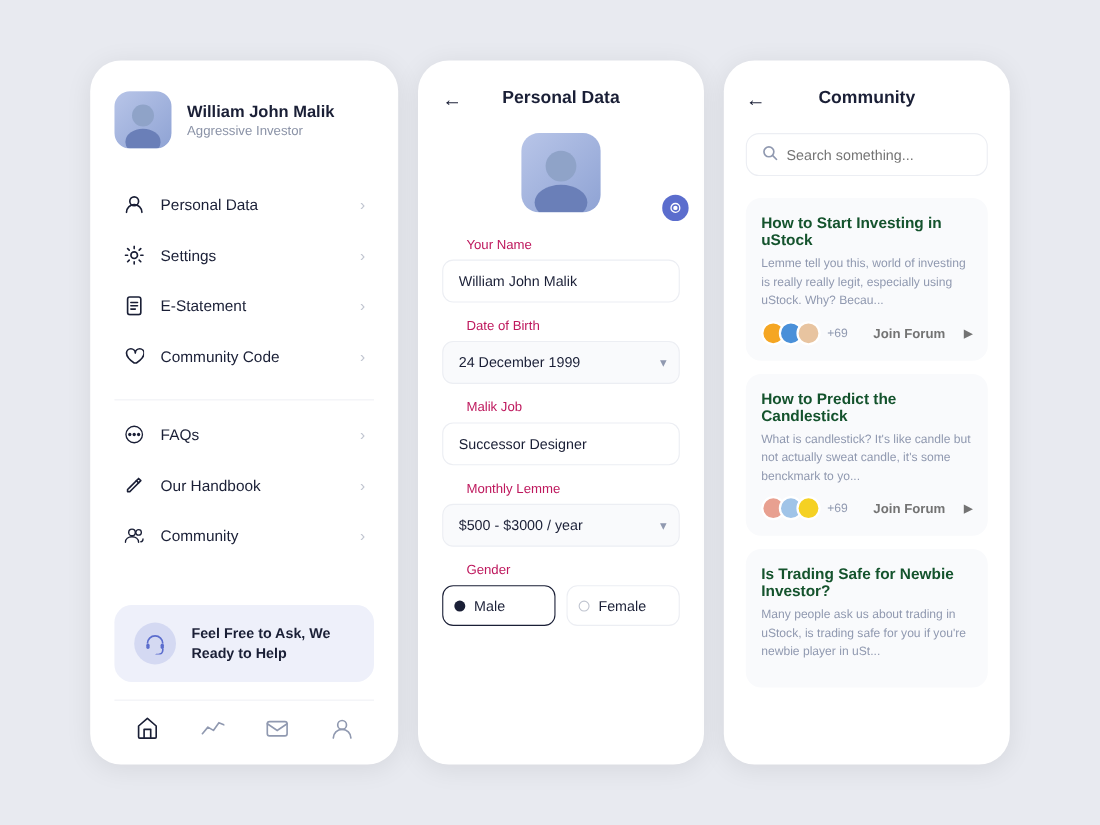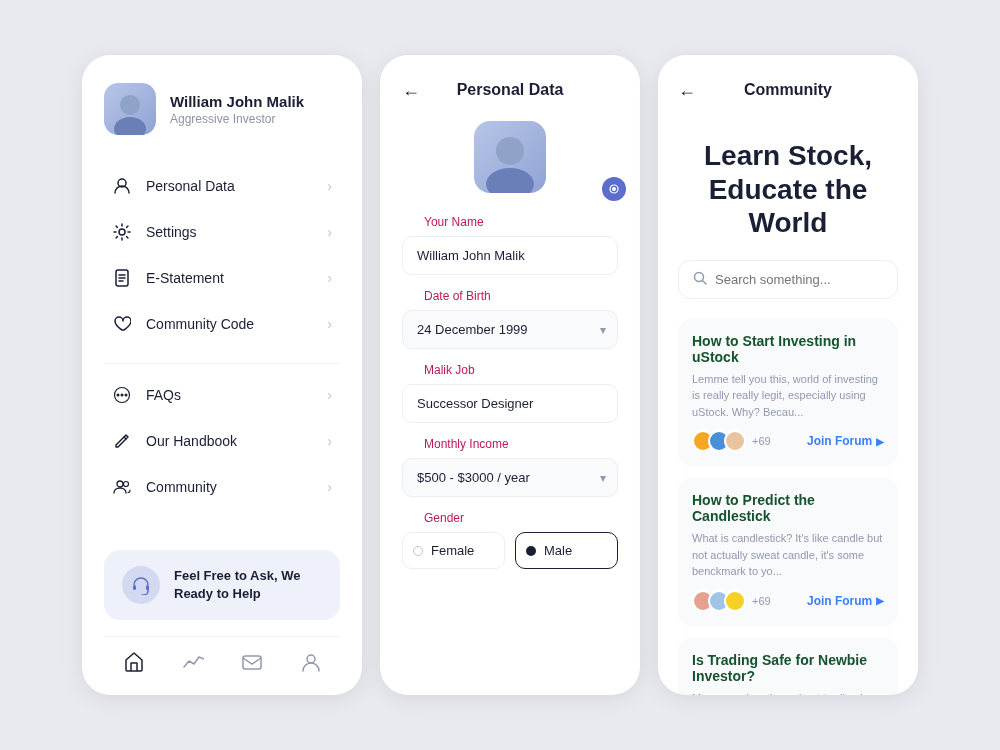--- a/index.html
+++ b/index.html
@@ -368,24 +368,24 @@
     }
     .avatar-small:first-child { margin-left: 0; }
     .avatar-count {
       font-size: 11px;
       color: #9099b0;
       margin-left: 6px;
     }
     .join-btn {
       display: flex;
       align-items: center;
-      gap: 4px;
+      gap: 17px;
       font-size: 12px;
       font-weight: 600;
-      color: #3b82f6;
+      color: #737373;
       cursor: pointer;
       justify-content: center;
     }
     .join-arrow { font-size: 10px; }
 
     
     .av1 { background: #f5a623; }
     .av2 { background: #4a90d9; }
     .av3 { background: #e8c4a0; }
     .av4 { background: #e8a090; }
@@ -570,51 +570,50 @@
         <span class="select-chevron">▾</span>
       </div>
     </div>
 
     <div class="form-group">
       <label class="form-label">Malik Job</label>
       <input class="form-input" type="text" readonly="" value="Successor Designer" style="">
     </div>
 
     <div class="form-group">
-      <label class="form-label">Monthly Income</label>
+      <label class="form-label">Monthly Lemme</label>
       <div class="form-select-wrap">
         <select class="form-select">
           <option>$500 - $3000 / year</option>
         </select>
         <span class="select-chevron">▾</span>
       </div>
     </div>
 
     <div class="form-group">
       <label class="form-label">Gender</label>
       <div class="gender-options">
+        <div class="gender-btn selected">
+          <span class="radio-dot"></span>
+          <span>Male</span>
+        </div>
         <div class="gender-btn">
           <span class="radio-dot-empty"></span>
           <span>Female</span>
-        </div>
-        <div class="gender-btn selected">
-          <span class="radio-dot"></span>
-          <span>Male</span>
         </div>
       </div>
     </div>
   </div>
 
   <div class="screen screen-3">
     <div class="screen-header">
       <span class="back-btn">←</span>
       <span class="screen-title">Community</span>
     </div>
 
-    <div class="community-headline">Learn Stock, Educate the World</div>
 
     <div class="search-bar">
       <span class="search-icon">
         <svg width="14" height="14" viewBox="0 0 14 14" fill="none">
           <circle cx="6" cy="6" r="4.5" stroke="#9099b0" stroke-width="1.5"></circle>
           <line x1="9.5" y1="9.5" x2="13" y2="13" stroke="#9099b0" stroke-width="1.5" stroke-linecap="round"></line>
         </svg>
       </span>
       <input class="search-input" type="text" placeholder="Search something..." style="">
     </div>

